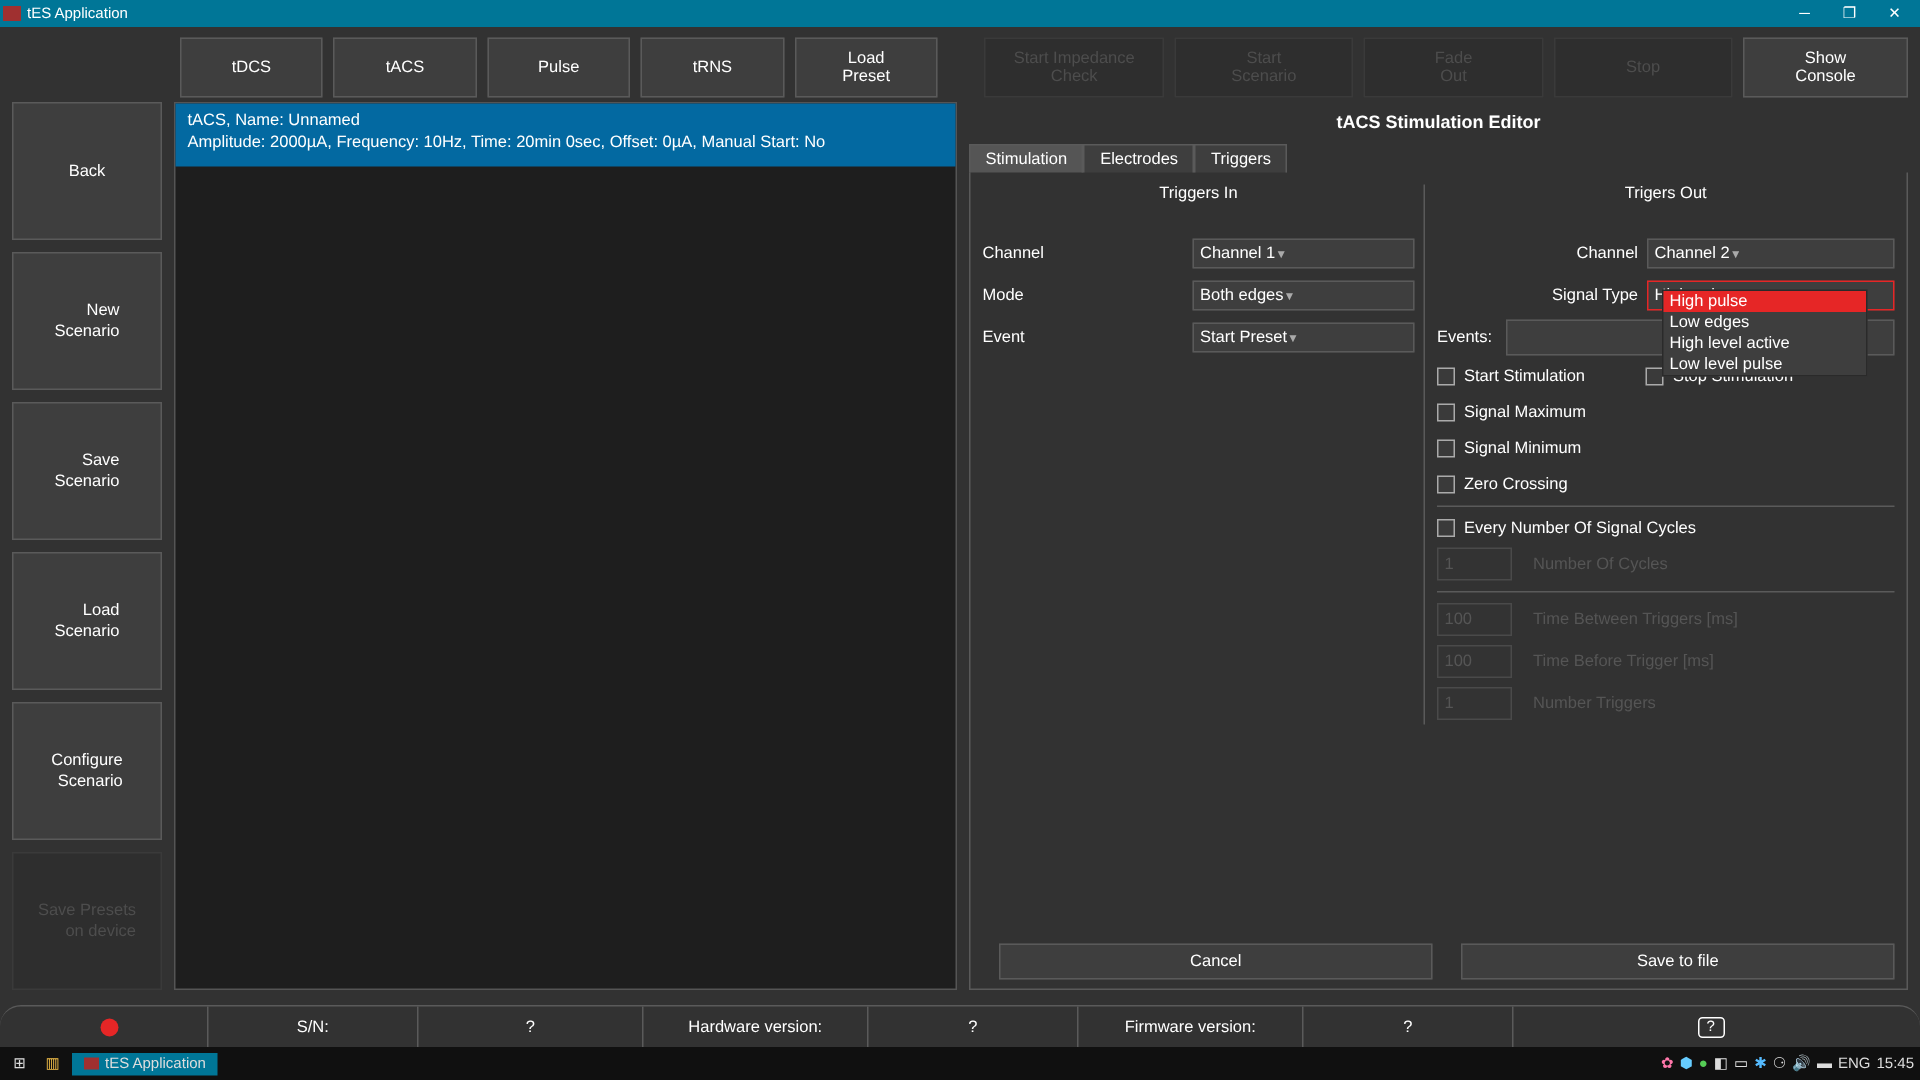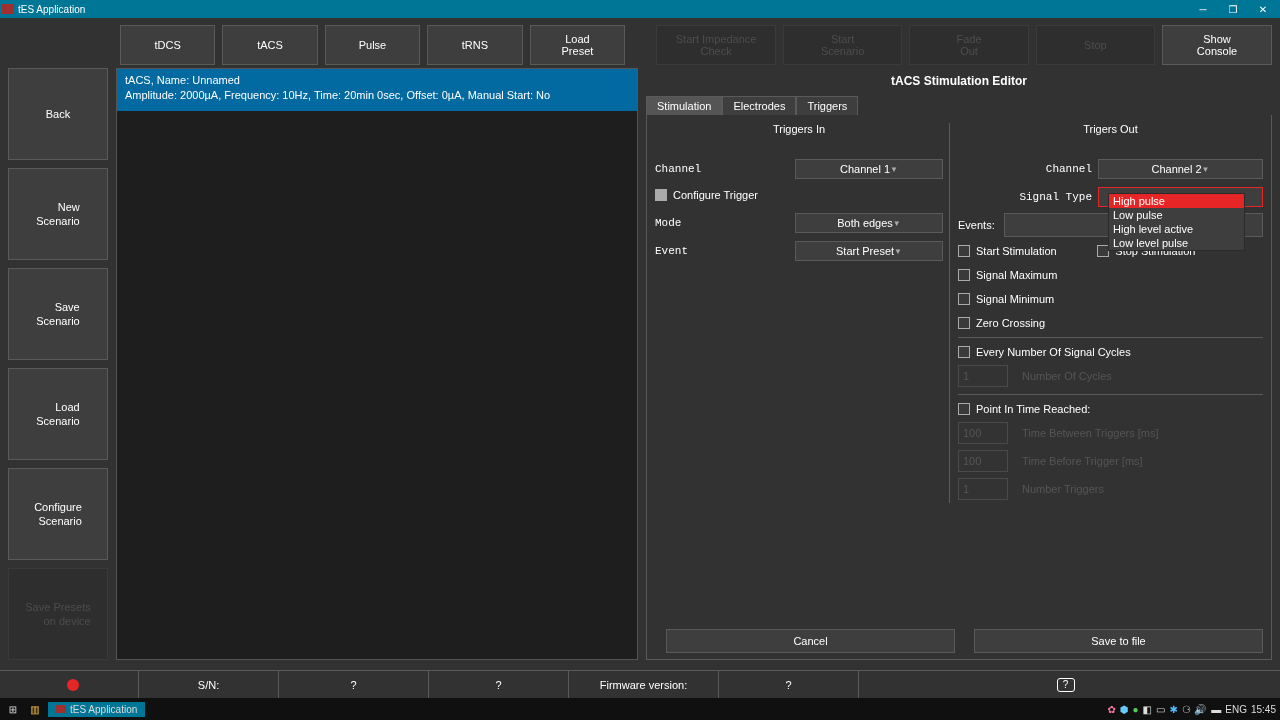--- a/index.html
+++ b/index.html
@@ -34,23 +34,23 @@
 .tab { padding: 3px 10px; font-size: 11px; background: #3e3e3e; border: 1px solid #5a5a5a; border-bottom: none; margin-right:0; cursor:pointer; }
 .tab.active { background: #555; }
 .tabrow-wrap { display:flex; }
 
 .editor-body { flex:1; border:1px solid #5a5a5a; border-top:none; display:flex; flex-direction:column; padding: 8px 8px 6px 8px; }
 .trig-cols { display:flex; gap:0; }
 .trig-in { width: 295px; border-right:1px solid #5a5a5a; padding-right:6px; }
 .trig-out { flex:1; padding-left:8px; }
 .col-title { text-align:center; font-size:11px; margin-bottom:22px; }
 .field-row { display:flex; align-items:center; height:24px; margin-bottom:4px; font-size:11px; }
-.field-row .lbl { width:140px; text-align:left;font-family:Liberation Mono, monospace; }
+.field-row .lbl { width:140px; text-align:left; }
 .field-row.rt .lbl { text-align:right; padding-right:6px; }
-.select { flex:1; height:20px; background:#3e3e3e; border:1px solid #5a5a5a; display:flex; align-items:center; justify-content:center; padding:0 4px; font-size:11px; cursor:pointer; }
+.select { flex:1; height:20px; background:#3e3e3e; border:1px solid #5a5a5a; display:flex; align-items:center; justify-content:flex-start; padding:0 4px; font-size:11px; cursor:pointer; }
 .select.hl { border:1px solid #e62626; }
 .chev { font-size:8px; color:#aaa; }
 .chk-row { display:flex; align-items:center; font-size:11px; height:20px; gap:6px; }
 .chk { width:12px; height:12px; border:1px solid #aaa; background:#3a3a3a; display:inline-block; }
 .chk.checked { background:#aaa; }
 .sep-line { height:1px; background:#5a5a5a; margin:4px 0; }
 .num-input { width:50px; height:22px; border:1px solid #4a4a4a; background:#333; margin-right:8px; padding:0 4px; font-size:11px; color:#555; }
 .dim { color:#555; font-size:11px; }
 .btn-wide { height:24px; border:1px solid #5a5a5a; background:#3e3e3e; display:flex; align-items:center; justify-content:center; font-size:11px; cursor:pointer; }
 .event-checks { display:flex; gap:40px; margin-top:2px; }
@@ -58,21 +58,21 @@
 
 
 .dropdown-pop { position:absolute; width:137px; background:#3e3e3e; border:1px solid #2a2a2a; font-size:11px; z-index:50; }
 .dd-item { padding:1px 4px; cursor:pointer; }
 .dd-item.sel { background:#e62626; }
 
 .bottom-btns { display:flex; gap:8px; margin-top:auto; padding-top:6px; }
 .bottom-btns .btn-wide { flex:1;margin-left:11px; }
 
 
-.statusbar { position:absolute; left:0; right:0; bottom:22px; height:28px; border-top:1px solid #5a5a5a; display:flex; align-items:center; font-size:11px; padding:0 8px; }
+.statusbar { position:absolute; left:0; right:0; bottom:22px; height:28px; border-top:1px solid #5a5a5a; display:flex; align-items:center; font-size:11px; padding:0 8px;border-radius:14px; }
 .status-seg { display:flex; align-items:center; justify-content:center; height:100%; border-left:1px solid #5a5a5a; padding:0 10px; }
 .status-seg:first-child { border-left:none; }
 .rec-dot { width:12px; height:12px; background:#e62626; border-radius:50%; }
 
 
 .taskbar { position:absolute; left:0; right:0; bottom:0; height:22px; background:#101010; display:flex; align-items:center; justify-content:space-between; padding:0 4px; font-size:10px; color:#ddd; }
 .task-left { display:flex; align-items:center; gap:4px; }
 .task-icon { width:18px; height:16px; display:flex; align-items:center; justify-content:center; }
 .task-app { background:#007697; padding:2px 8px; display:flex; align-items:center; gap:4px; font-size:10px; }
 .tray { display:flex; align-items:center; gap:4px; }
@@ -162,24 +162,20 @@
 
         <div class="trig-in">
           <div class="col-title">Triggers In</div>
           <div class="field-row">
             <div class="lbl">Channel</div>
             <div class="select">
                 <span>Channel 1</span>
                 <span class="chev">▼</span>
               </div>
           </div>
-          <div class="chk-row" style="margin:2px 0 6px 0">
-            <span class="chk checked"></span>
-            <span>Configure Trigger</span>
-          </div>
           <div class="field-row">
             <div class="lbl">Mode</div>
             <div class="select">
                 <span>Both edges</span>
                 <span class="chev">▼</span>
               </div>
           </div>
           <div class="field-row">
             <div class="lbl">Event</div>
             <div class="select">
@@ -240,24 +236,20 @@
           <div class="sep-line"></div>
           <div class="chk-row">
               <span class="chk"></span>
               <span>Every Number Of Signal Cycles</span>
             </div>
           <div class="chk-row" style="height:28px">
               <input class="num-input" value="1" style="">
               <span class="dim">Number Of Cycles</span>
             </div>
           <div class="sep-line"></div>
-          <div class="chk-row">
-              <span class="chk"></span>
-              <span>Point In Time Reached:</span>
-            </div>
           <div class="chk-row" style="height:28px">
               <input class="num-input" value="100" style="">
               <span class="dim">Time Between Triggers [ms]</span>
             </div>
           <div class="chk-row" style="height:28px">
               <input class="num-input" value="100" style="">
               <span class="dim">Time Before Trigger [ms]</span>
             </div>
           <div class="chk-row" style="height:28px">
               <input class="num-input" value="1" style="">
@@ -272,34 +264,37 @@
         <div class="btn-wide">
             <span>Save to file</span>
           </div>
       </div>
     </div>
   </div>
 </div>
 
 <div class="dropdown-pop" style="left:1108px; top:193px;">
   <div class="dd-item sel">High pulse</div>
-  <div class="dd-item">Low pulse</div>
+  <div class="dd-item">Low edges</div>
   <div class="dd-item">High level active</div>
   <div class="dd-item">Low level pulse</div>
 </div>
 
 <div class="statusbar">
   <div class="status-seg" style="width:130px;justify-content:center">
       <span class="rec-dot"></span>
     </div>
   <div class="status-seg" style="width:140px">
       <span>S/N:</span>
     </div>
   <div class="status-seg" style="width:150px">
       <span>?</span>
+    </div>
+  <div class="status-seg" style="width:150px">
+      <span>Hardware version:</span>
     </div>
   <div class="status-seg" style="width:140px">
       <span>?</span>
     </div>
   <div class="status-seg" style="width:150px">
       <span>Firmware version:</span>
     </div>
   <div class="status-seg" style="width:140px">
       <span>?</span>
     </div>

